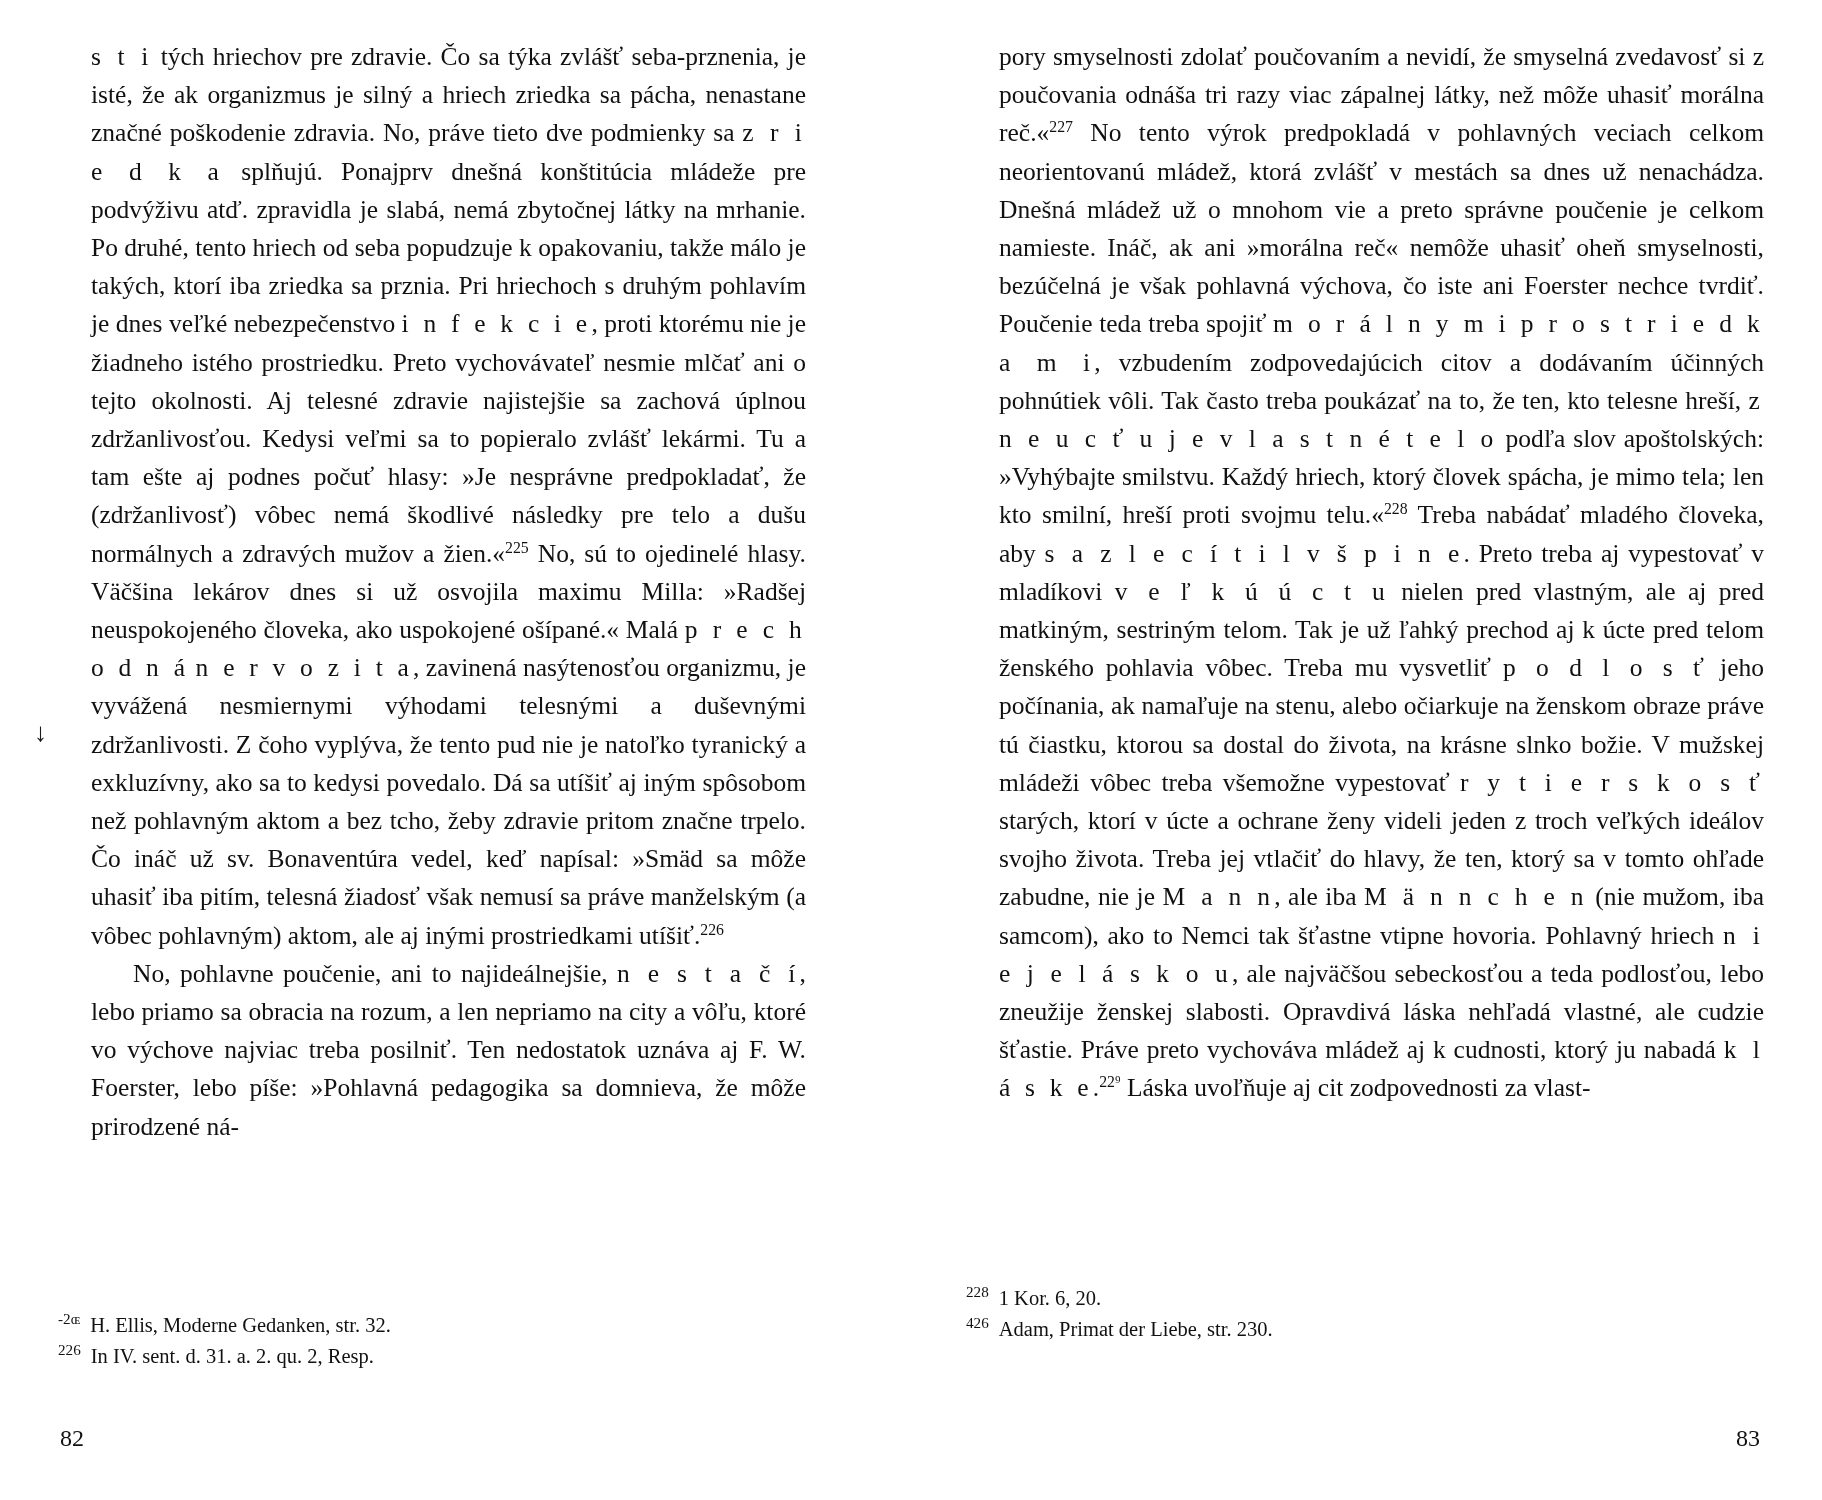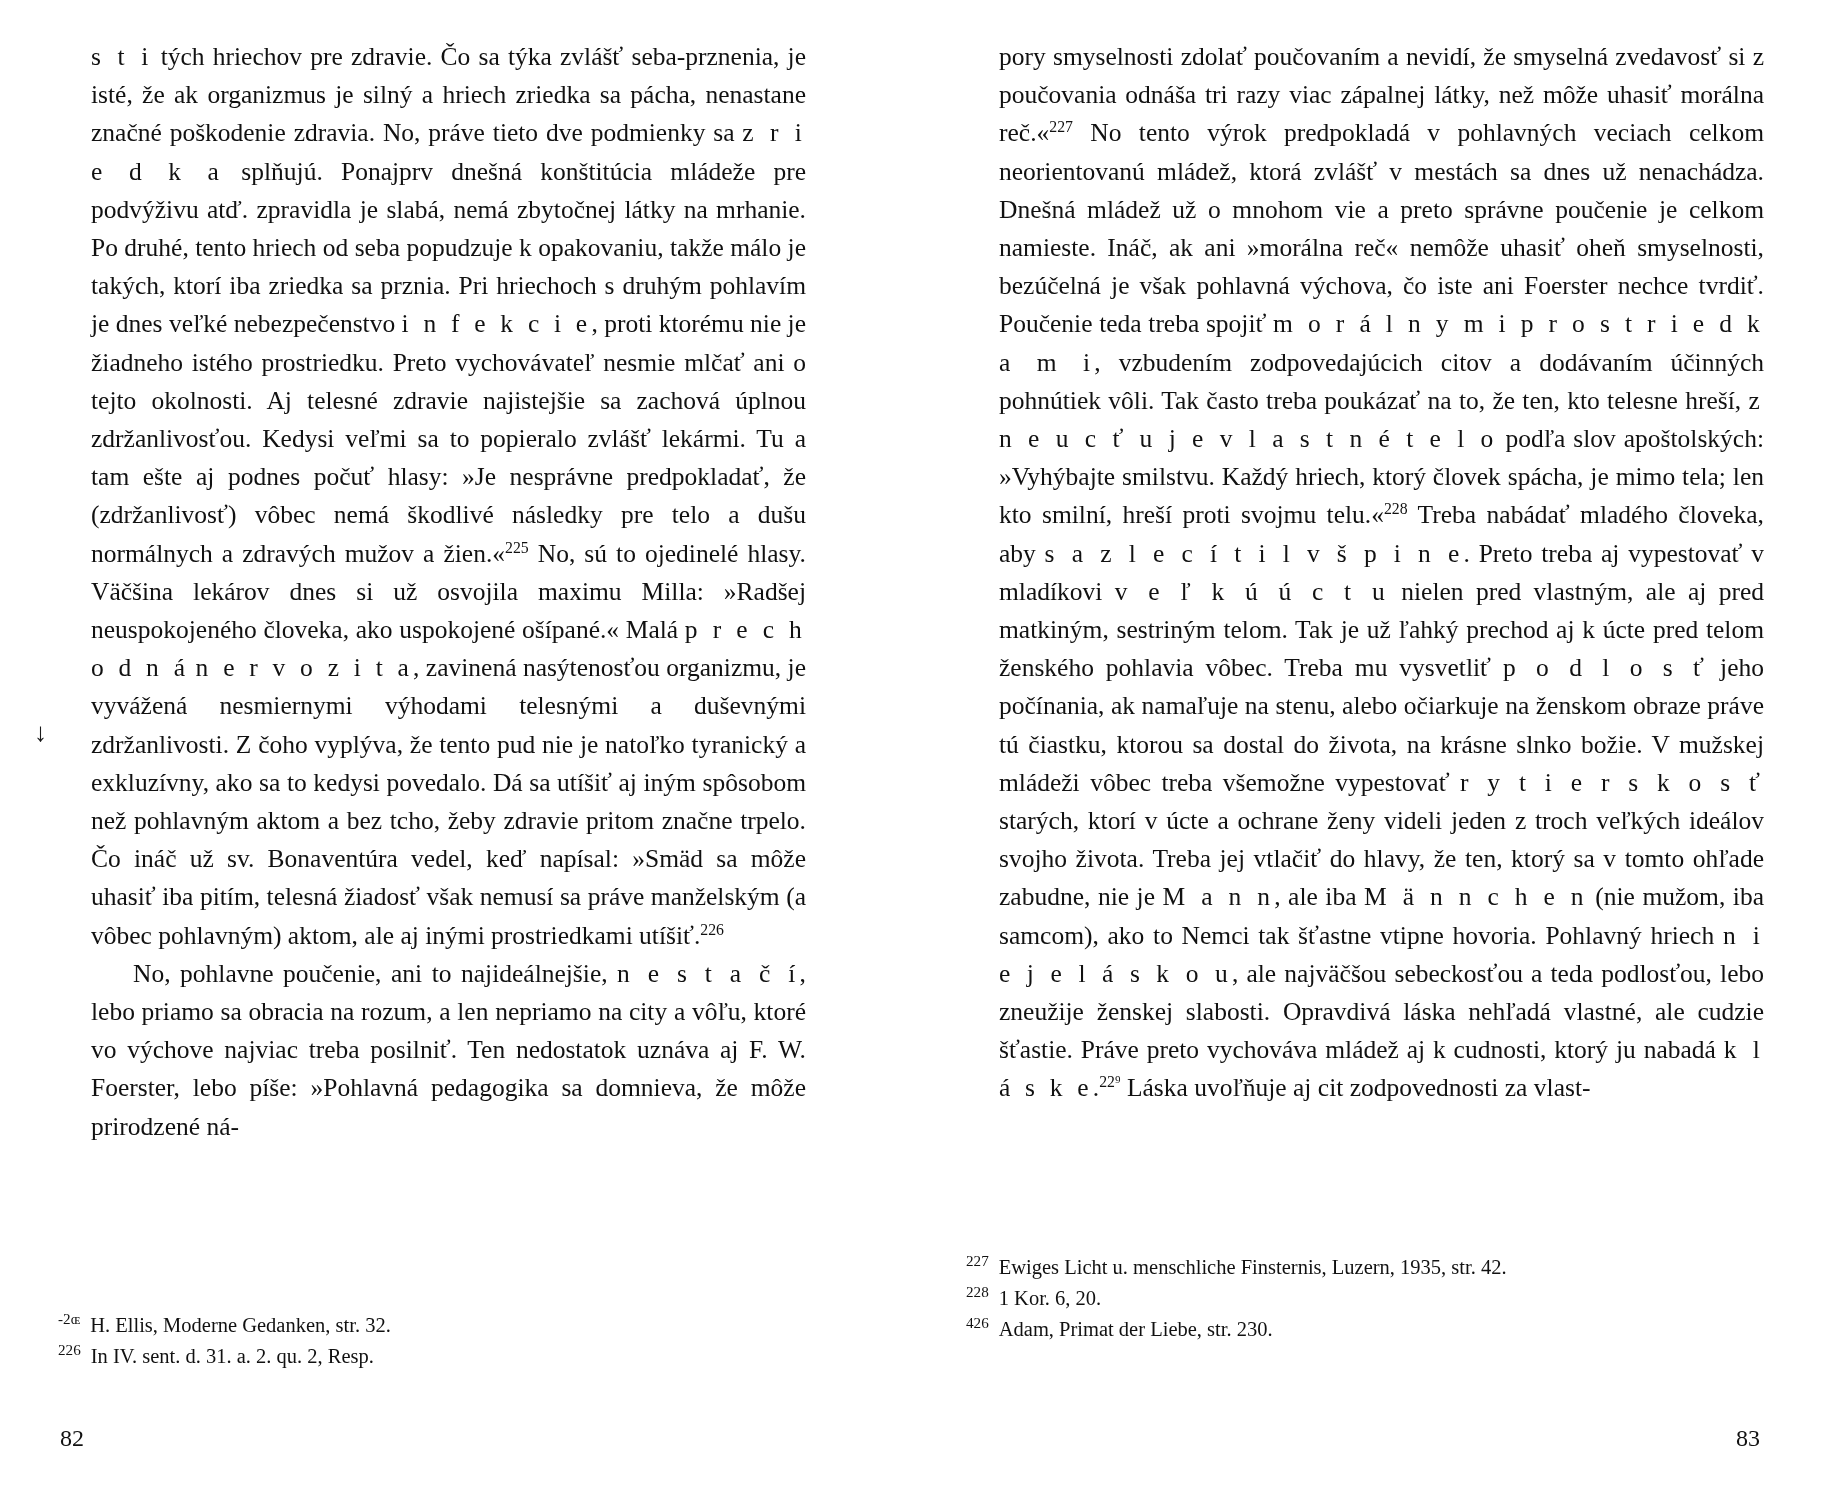--- a/index.html
+++ b/index.html
@@ -115,20 +115,19 @@
         <p class="fn"><span class="fn-mark">226</span><span>In IV. sent. d. 31. a. 2. qu. 2, Resp.</span></p>
       </div>
     <div class="folio folio-left">82</div>
   </div>
 
   <div class="page page-right">
     <div class="body-col" id="right-body">
         <p>pory smyselnosti zdolať poučovaním a nevidí, že smyselná zvedavosť si z poučovania odnáša tri razy viac zápalnej látky, než môže uhasiť morálna reč.«<sup>227</sup> No tento výrok predpokladá v pohlavných veciach celkom neorientovanú mládež, ktorá zvlášť v mestách sa dnes už nenachádza. Dnešná mládež už o mnohom vie a preto správne poučenie je celkom namieste. Ináč, ak ani »morálna reč« nemôže uhasiť oheň smyselnosti, bezúčelná je však pohlavná výchova, čo iste ani Foerster nechce tvrdiť. Poučenie teda treba spojiť <span class="sp">m o r á l n y m i   p r o s t r i e d k a m i</span>, vzbudením zodpovedajúcich citov a dodávaním účinných pohnútiek vôli. Tak často treba poukázať na to, že ten, kto telesne hreší, <span class="sp">z n e u c ť u j e   v l a s t n é   t e l o</span> podľa slov apoštolských: »Vyhýbajte smilstvu. Každý hriech, ktorý človek spácha, je mimo tela; len kto smilní, hreší proti svojmu telu.«<sup>228</sup> Treba nabádať mladého človeka, aby <span class="sp">s a   z l e   c í t i l   v   š p i n e</span>. Preto treba aj vypestovať v mladíkovi <span class="sp">v e ľ k ú   ú c t u</span> nielen pred vlastným, ale aj pred matkiným, sestriným telom. Tak je už ľahký prechod aj k úcte pred telom ženského pohlavia vôbec. Treba mu vysvetliť <span class="sp">p o d l o s ť</span> jeho počínania, ak namaľuje na stenu, alebo očiarkuje na ženskom obraze práve tú čiastku, ktorou sa dostal do života, na krásne slnko božie. V mužskej mládeži vôbec treba všemožne vypestovať <span class="sp">r y t i e r s k o s ť</span> starých, ktorí v úcte a ochrane ženy videli jeden z troch veľkých ideálov svojho života. Treba jej vtlačiť do hlavy, že ten, ktorý sa v tomto ohľade zabudne, nie je <span class="sp">M a n n</span>, ale iba <span class="sp">M ä n n c h e n</span> (nie mužom, iba samcom), ako to Nemci tak šťastne vtipne hovoria. Pohlavný hriech <span class="sp">n i e   j e   l á s k o u</span>, ale najväčšou sebeckosťou a teda podlosťou, lebo zneužije ženskej slabosti. Opravdivá láska nehľadá vlastné, ale cudzie šťastie. Práve preto vychováva mládež aj k cudnosti, ktorý ju nabadá <span class="sp">k   l á s k e</span>.<sup>22⁹</sup> Láska uvoľňuje aj cit zodpovednosti za vlast-</p>
       </div>
     <div class="footnotes" id="right-fn">
-        <p class="fn"><span class="fn-mark">227</span><span>Ewiges Licht u. menschliche Finsternis, Luzern, 1935, str. 42.</span></p>
         <p class="fn"><span class="fn-mark">228</span><span>1 Kor. 6, 20.</span></p>
         <p class="fn"><span class="fn-mark">426</span><span>Adam, Primat der Liebe, str. 230.</span></p>
       </div>
     <div class="folio folio-right">83</div>
   </div>
 
 </div>
 
 </body></html>

